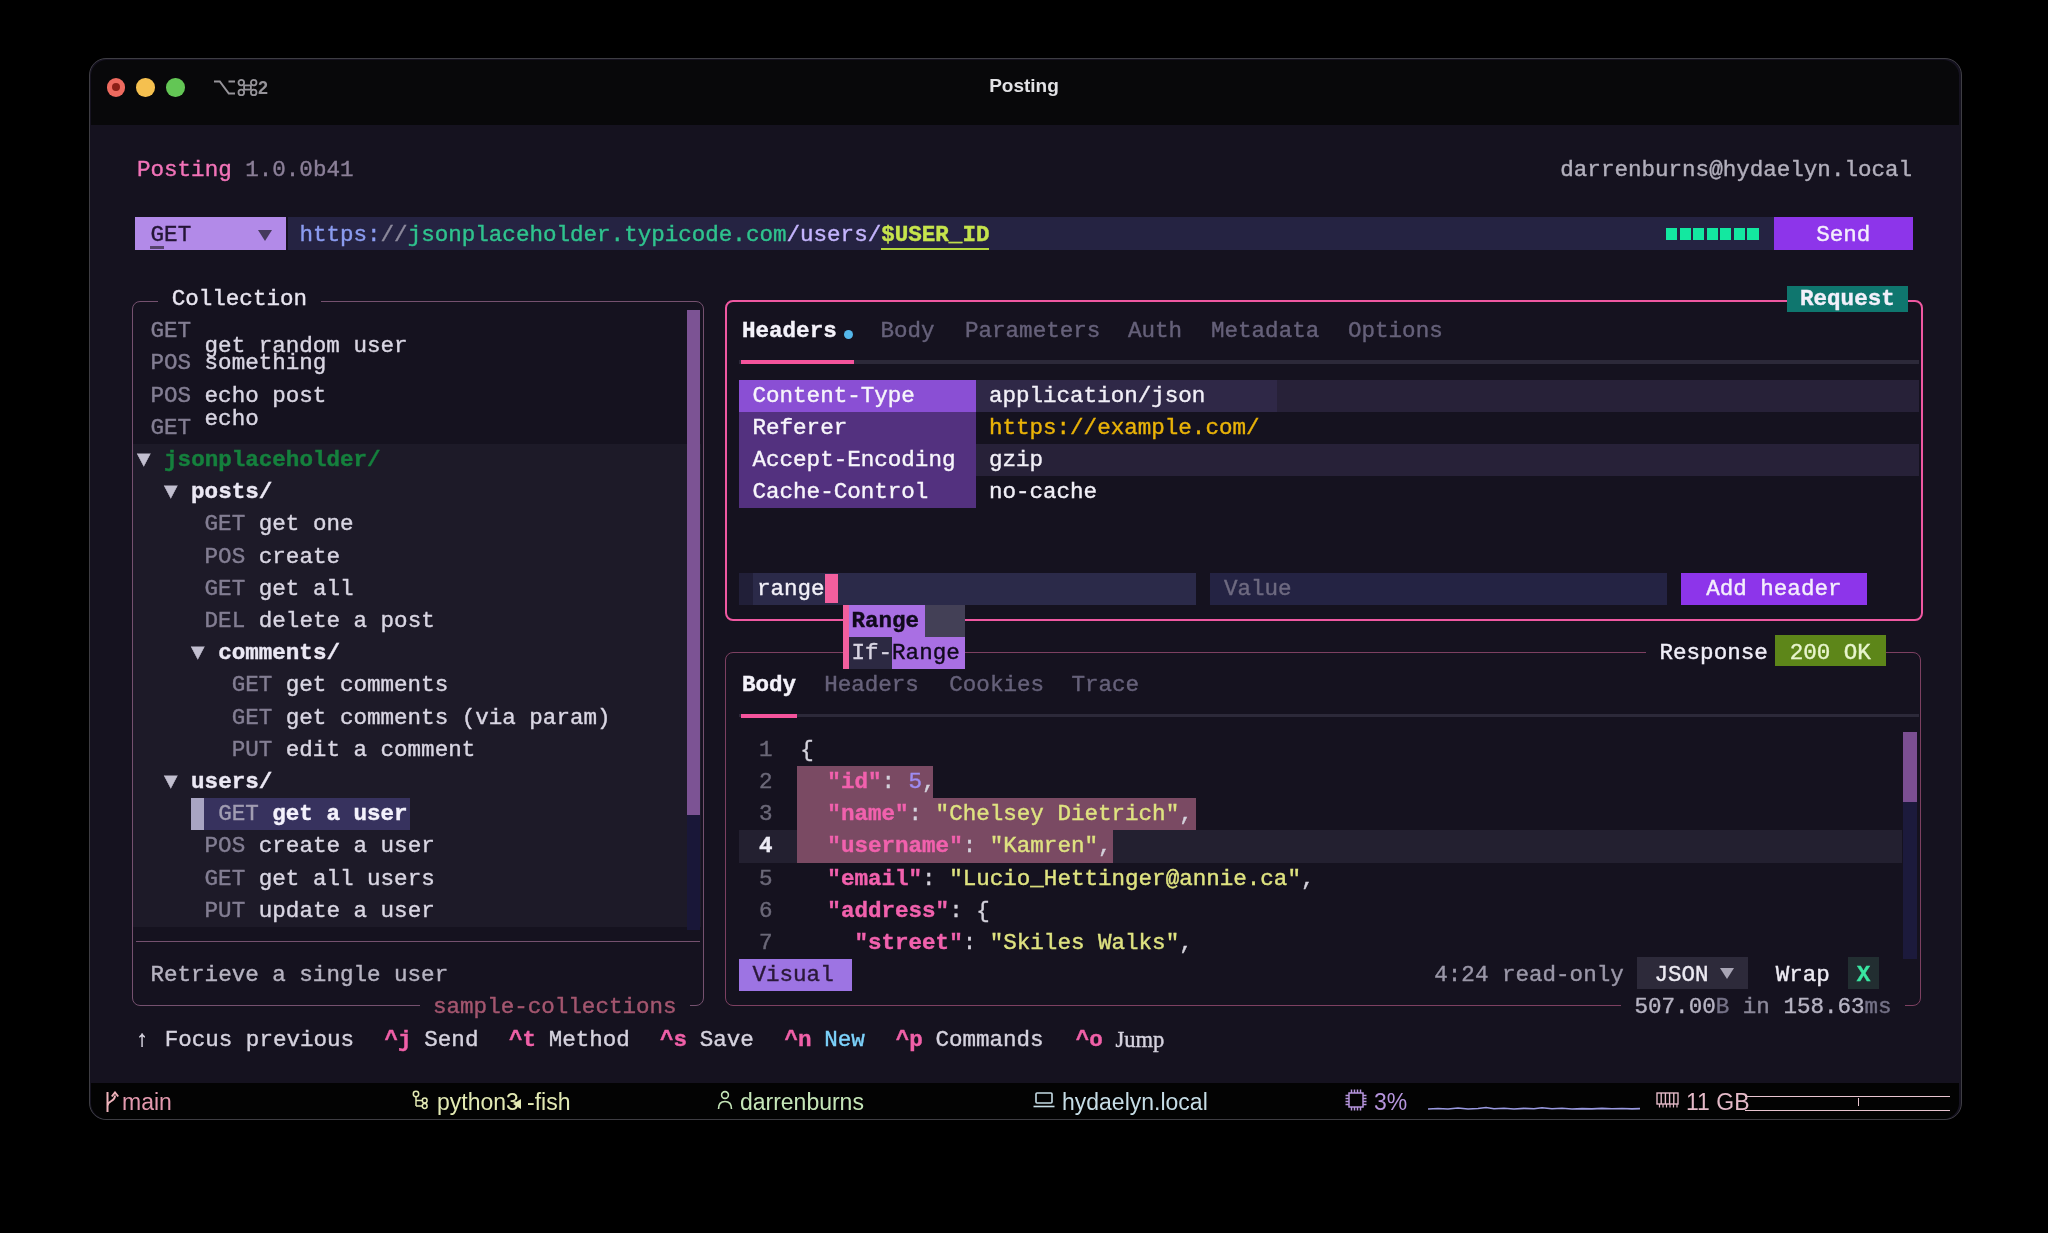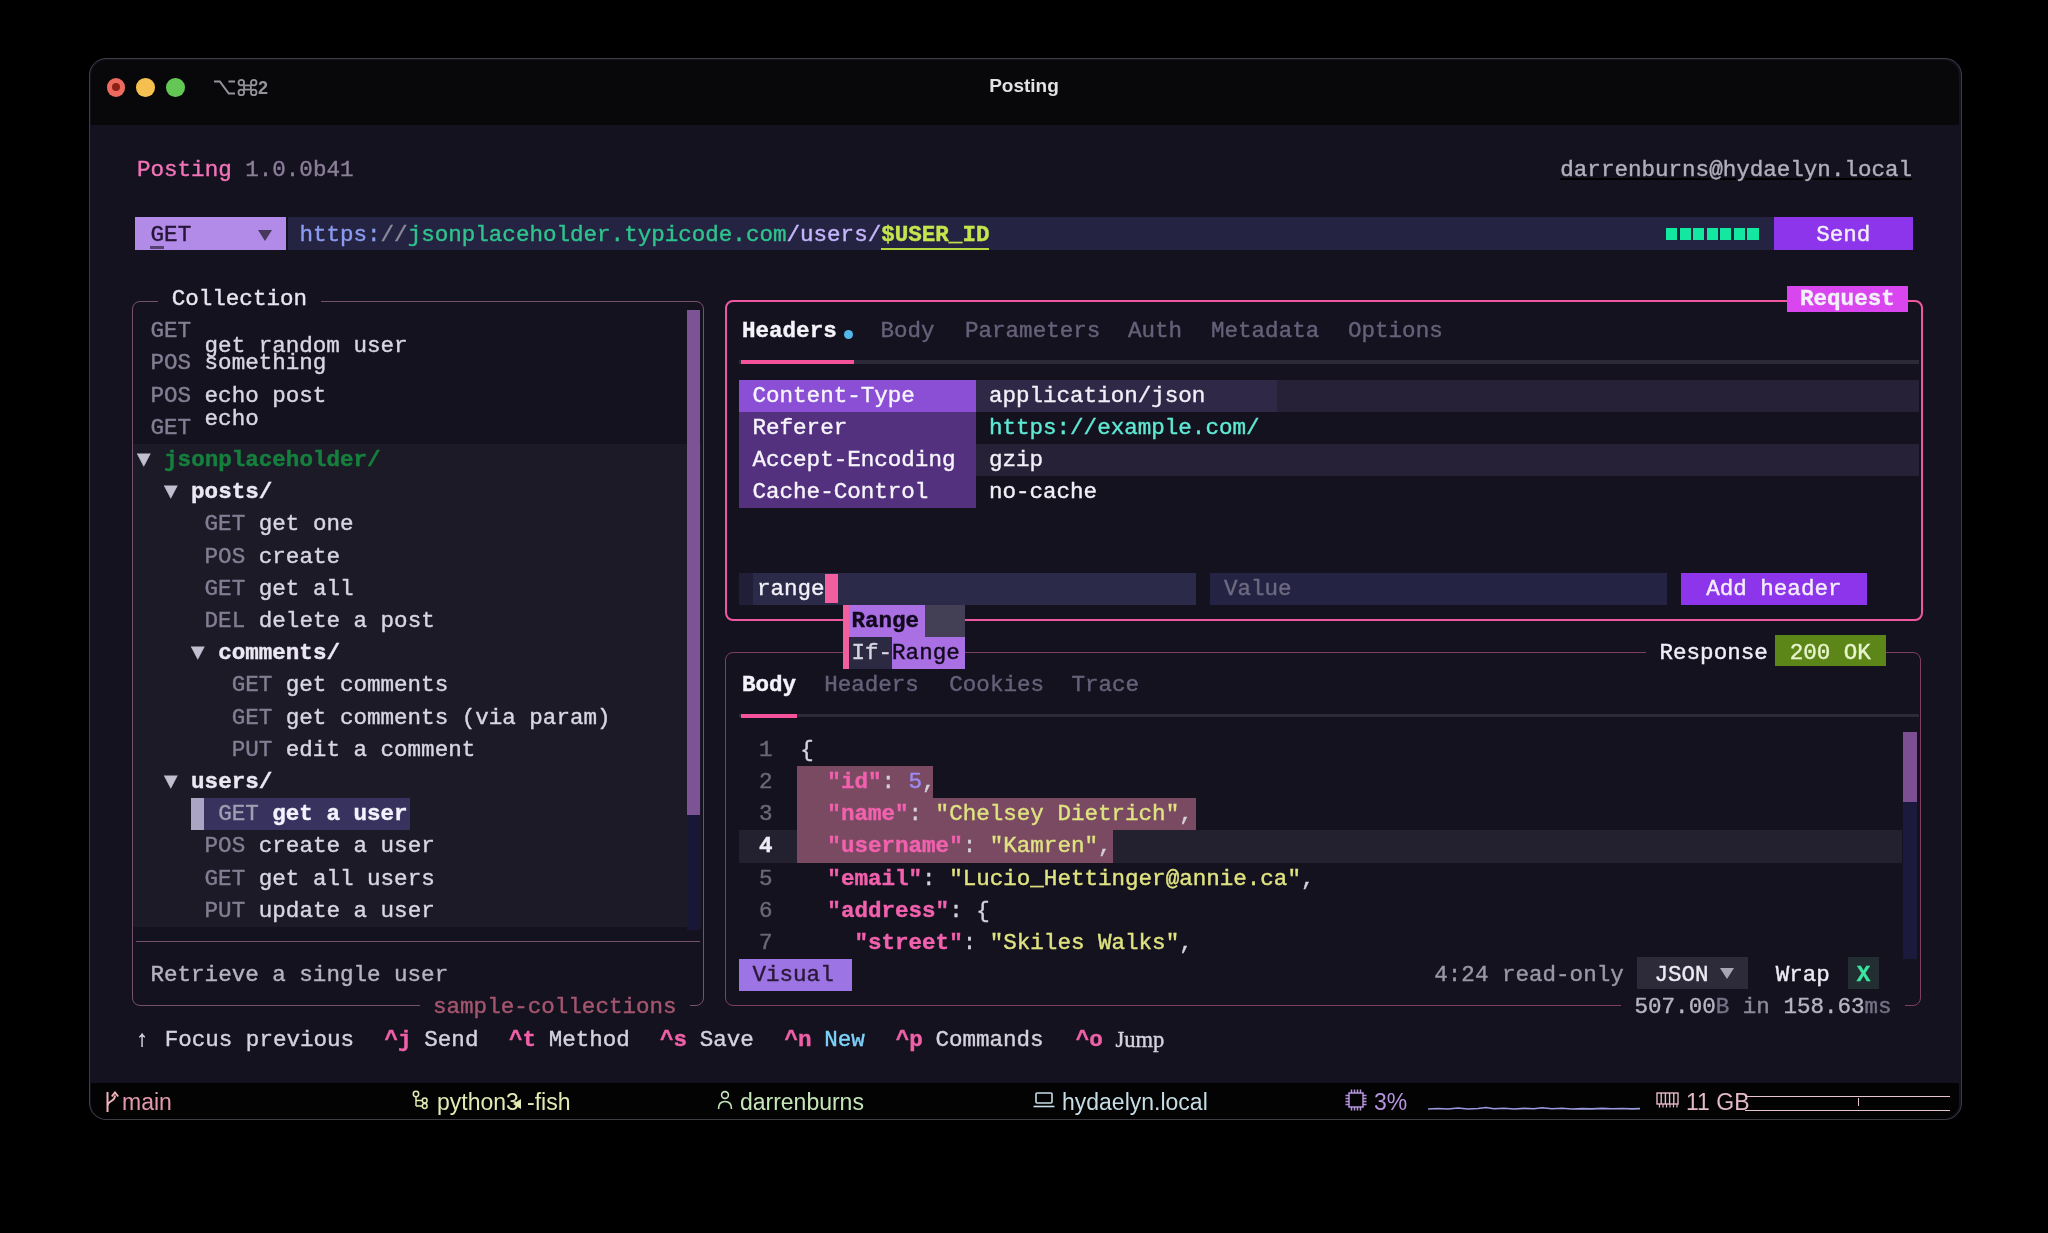--- a/index.html
+++ b/index.html
@@ -26,41 +26,41 @@
 <circle cx="28.3" cy="7.6" r="2.8"></circle>
       <circle cx="40.7" cy="7.6" r="2.8"></circle>
 <circle cx="28.3" cy="17.4" r="2.8"></circle>
       <circle cx="40.7" cy="17.4" r="2.8"></circle>
 <rect x="31.1" y="10.4" width="6.8" height="4.2"></rect>
 </g>
 <text x="45" y="19" font-family="Liberation Sans" font-size="18" font-weight="bold" fill="#96949a">2</text>
 </svg>
 <div class="sans" style="left:924px;top:76px;width:200px;text-align:center;font-size:19px;font-weight:bold;color:#e2e2e5">Posting</div>
 <div class="m" style="left:137.0px;top:154.2px;"><span style="color:#f273b8">Posting</span> <span style="color:#8b7f98">1.0.0b41</span></div>
-<div class="m" style="left:1560.3px;top:154.2px;text-decoration:underline;"><span style="color:#b2afbc">darrenburns@hydaelyn.local</span></div>
+<div class="m" style="left:1560.3px;top:154.2px;"><span style="color:#b2afbc">darrenburns@hydaelyn.local</span></div>
 <div style="left:288.0px;top:217.0px;width:1485.8px;height:33.4px;background:#252342"></div>
 <div style="left:135.3px;top:217.0px;width:150.7px;height:33.4px;background:#b28ae8"></div>
 <div class="m" style="left:150.6px;top:218.6px;"><span style="color:#241536">GET</span></div>
 <div style="left:149.5px;top:246.3px;width:14.0px;height:2.6px;background:#57446e"></div>
 <div class="tri" style="left:258px;top:229.5px;border-top-color:#46395c"></div>
 <div class="m" style="left:299.4px;top:218.6px;"><span style="color:#8b9cf0">https:</span><span style="color:#8d8a9c">//</span><span style="color:#2fc38e">jsonplaceholder.typicode.com</span><span style="color:#c4b5fd">/users/</span><span style="color:#c6e44c;font-weight:bold;border-bottom:2.5px solid #b4d63e">$USER_ID</span></div>
 <div style="left:1666.1px;top:227.5px;width:11.3px;height:12.6px;background:#13e8a0"></div>
 <div style="left:1679.6px;top:227.5px;width:11.3px;height:12.6px;background:#13e8a0"></div>
 <div style="left:1693.2px;top:227.5px;width:11.3px;height:12.6px;background:#13e8a0"></div>
 <div style="left:1706.7px;top:227.5px;width:11.3px;height:12.6px;background:#13e8a0"></div>
 <div style="left:1720.2px;top:227.5px;width:11.3px;height:12.6px;background:#13e8a0"></div>
 <div style="left:1733.8px;top:227.5px;width:11.3px;height:12.6px;background:#13e8a0"></div>
 <div style="left:1747.3px;top:227.5px;width:11.3px;height:12.6px;background:#13e8a0"></div>
 <div style="left:1773.8px;top:217.0px;width:138.9px;height:33.4px;background:#8d35ea"></div>
 <div class="m" style="left:1773.8px;top:218.6px;width:138.9px;text-align:center"><span style="color:#f4eefc">Send</span></div>
 <div style="left:131.5px;top:300.5px;width:570.0px;height:703.5px;border:1.5px solid #75516f;border-radius:8px"></div>
 <div style="left:724.5px;top:299.5px;width:1194.8px;height:317.5px;border:2px solid #ef58a1;border-radius:8px"></div>
 <div style="left:724.5px;top:652.0px;width:1194.8px;height:352.2px;border:1.5px solid #7d4061;border-radius:8px"></div>
 <div class="m" style="left:158.2px;top:283.0px;"><span style="background:#15121f;color:#e8e5f0">&nbsp;Collection&nbsp;</span></div>
-<div class="m" style="left:1786.5px;top:283.0px;"><span style="background:#d946ef;color:#f2f0fa;font-weight:bold">&nbsp;Request&nbsp;</span></div>
+<div class="m" style="left:1786.5px;top:283.0px;"><span style="background:#0f766e;color:#f2f0fa;font-weight:bold">&nbsp;Request&nbsp;</span></div>
 <div class="m" style="left:419.5px;top:991.4px;"><span style="background:#15121f;color:#a4566f">&nbsp;sample-collections&nbsp;</span></div>
 <div class="m" style="left:1646.0px;top:637.2px;"><span style="background:#15121f;color:#f0eef8">&nbsp;Response&nbsp;</span></div>
 <div style="left:1775.0px;top:634.5px;width:110.6px;height:31.9px;background:#5d8619"></div>
 <div class="m" style="left:1775.0px;top:637.2px;width:110.6px;text-align:center"><span style="color:#e8f5cd">200 OK</span></div>
 <div style="left:133.0px;top:444.0px;width:568.0px;height:483.3px;background:#1d1a28"></div>
 <div class="m" style="left:150.5px;top:315.2px;"><span style="color:#837e93">GET</span></div>
 <div class="m" style="left:204.6px;top:330px;"><span style="color:#d9d6e3">get random user</span></div>
 <div class="m" style="left:150.5px;top:347.4px;"><span style="color:#837e93">POS</span></div>
 <div class="m" style="left:204.6px;top:347.4px;"><span style="color:#d9d6e3">something</span></div>
 <div class="m" style="left:150.5px;top:379.6px;"><span style="color:#837e93">POS</span></div>
@@ -115,21 +115,21 @@
 <div style="left:975.9px;top:379.6px;width:943.1px;height:32.2px;background:#272138"></div>
 <div style="left:975.9px;top:379.6px;width:301.1px;height:32.2px;background:#2f2847"></div>
 <div style="left:975.9px;top:444.0px;width:943.1px;height:32.2px;background:#272138"></div>
 <div style="left:739.0px;top:379.6px;width:236.9px;height:32.2px;background:#8a4fd4"></div>
 <div style="left:739.0px;top:411.8px;width:236.9px;height:32.2px;background:#53317f"></div>
 <div style="left:739.0px;top:444.0px;width:236.9px;height:32.2px;background:#53317f"></div>
 <div style="left:739.0px;top:476.2px;width:236.9px;height:32.2px;background:#53317f"></div>
 <div class="m" style="left:752.5px;top:379.6px;"><span style="color:#f7f5fb">Content-Type</span></div>
 <div class="m" style="left:988.9px;top:379.6px;"><span style="color:#f1eff7">application/json</span></div>
 <div class="m" style="left:752.5px;top:411.8px;"><span style="color:#f7f5fb">Referer</span></div>
-<div class="m" style="left:988.9px;top:411.8px;"><span style="color:#5eead4">https://example.com/</span></div>
+<div class="m" style="left:988.9px;top:411.8px;"><span style="color:#eab308">https://example.com/</span></div>
 <div class="m" style="left:752.5px;top:444.0px;"><span style="color:#f7f5fb">Accept-Encoding</span></div>
 <div class="m" style="left:988.9px;top:444.0px;"><span style="color:#f1eff7">gzip</span></div>
 <div class="m" style="left:752.5px;top:476.2px;"><span style="color:#f7f5fb">Cache-Control</span></div>
 <div class="m" style="left:988.9px;top:476.2px;"><span style="color:#f1eff7">no-cache</span></div>
 <div style="left:739.0px;top:572.8px;width:457.0px;height:32.2px;background:#2b2a49"></div>
 <div style="left:739.0px;top:572.8px;width:13.5px;height:32.2px;background:#211f38"></div>
 <div class="m" style="left:757.0px;top:572.8px;"><span style="color:#f2f0f8">range</span></div>
 <div style="left:824.6px;top:574.4px;width:13.5px;height:29.0px;background:#f25f9e"></div>
 <div style="left:1210.3px;top:572.8px;width:457.0px;height:32.2px;background:#242343"></div>
 <div class="m" style="left:1224.0px;top:572.8px;"><span style="color:#6e6a80">Value</span></div>

